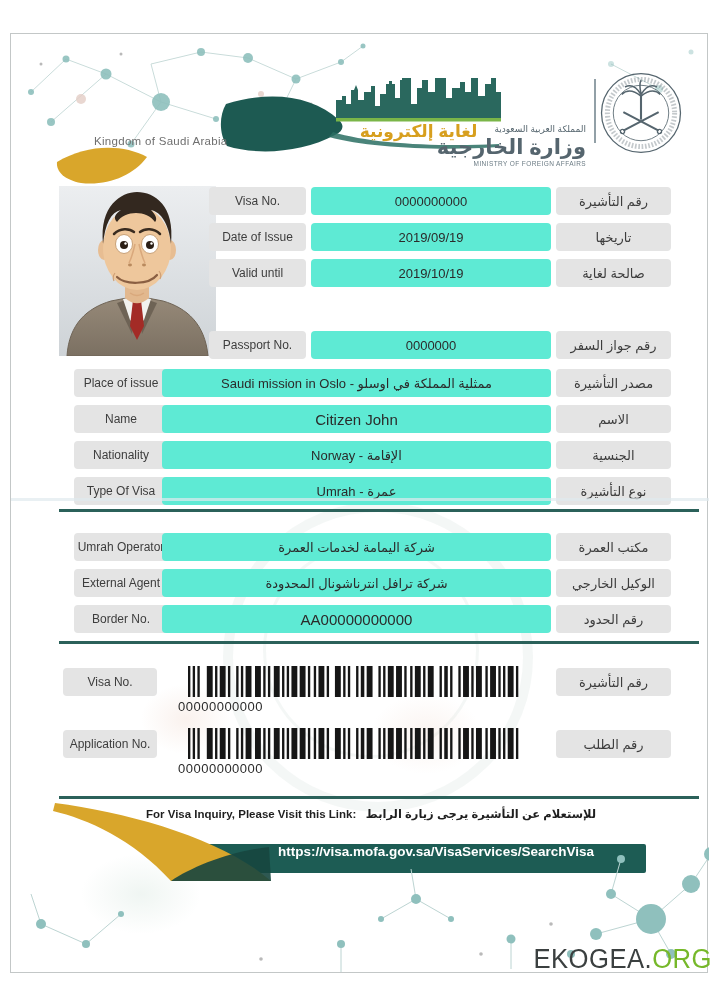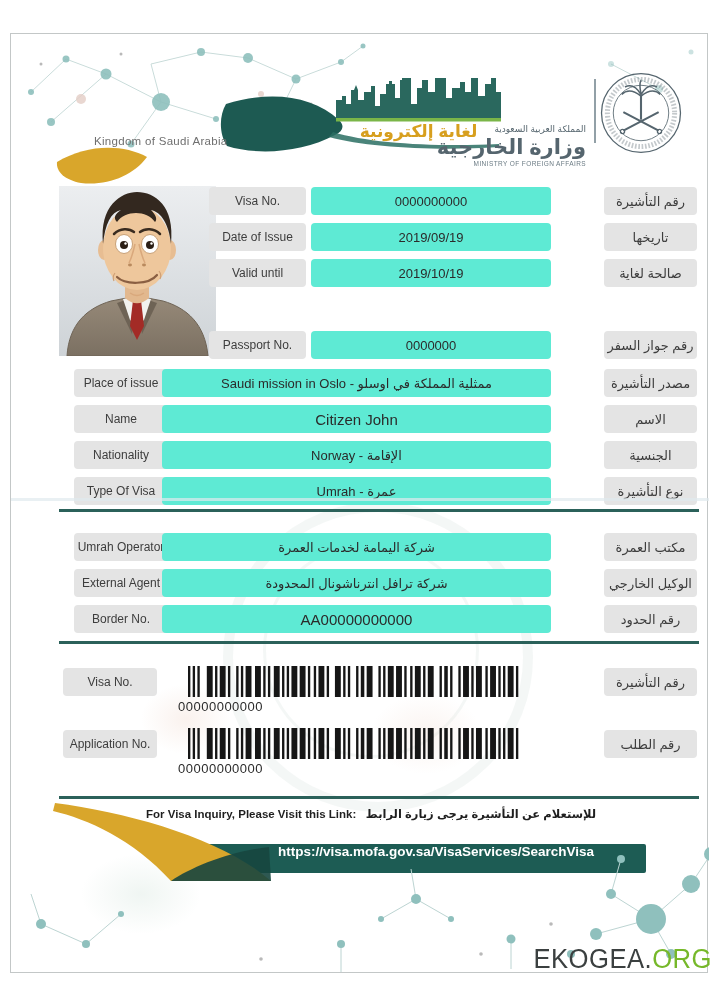--- a/index.html
+++ b/index.html
@@ -21,21 +21,21 @@
   .ministry .l2{font-size:21px;font-weight:700;line-height:1.25;}
   .ministry .l3{font-size:6.5px;letter-spacing:.4px;color:#6b7b84;}
   .min-divider{position:absolute;left:583px;top:45px;width:1.5px;height:64px;background:#92a0a7;}
 
   
   .row{position:absolute;left:0;width:698px;height:28px;}
   .box{position:absolute;top:0;height:28px;border-radius:4px;display:flex;align-items:center;
        justify-content:center;font-size:12px;color:#3d3d3d;box-sizing:border-box;}
   .lbl{background:#e4e4e4;}
   .val{background:#5eead4;font-size:13px;color:#2b2b2b;}
-  .arl{background:#e4e4e4;left:545px;width:93px;font-size:13px;margin-left:48px;}
+  .arl{background:#e4e4e4;left:545px;width:115px;font-size:13px;}
   .r-narrow .lbl{left:198px;width:97px;}
   .r-narrow .val{left:300px;width:240px;}
   .r-wide .lbl{left:63px;width:94px;}
   .r-wide .val{left:151px;width:389px;}
   .sep{position:absolute;left:48px;width:640px;height:3px;background:#2b615a;}
   .softband{position:absolute;left:0;top:464px;width:698px;height:3px;background:#dfeaee;opacity:.7;}
 
   
   .bc-row .lbl{left:52px;width:94px;}
   .bc-svg{position:absolute;left:177px;top:-2px;}

